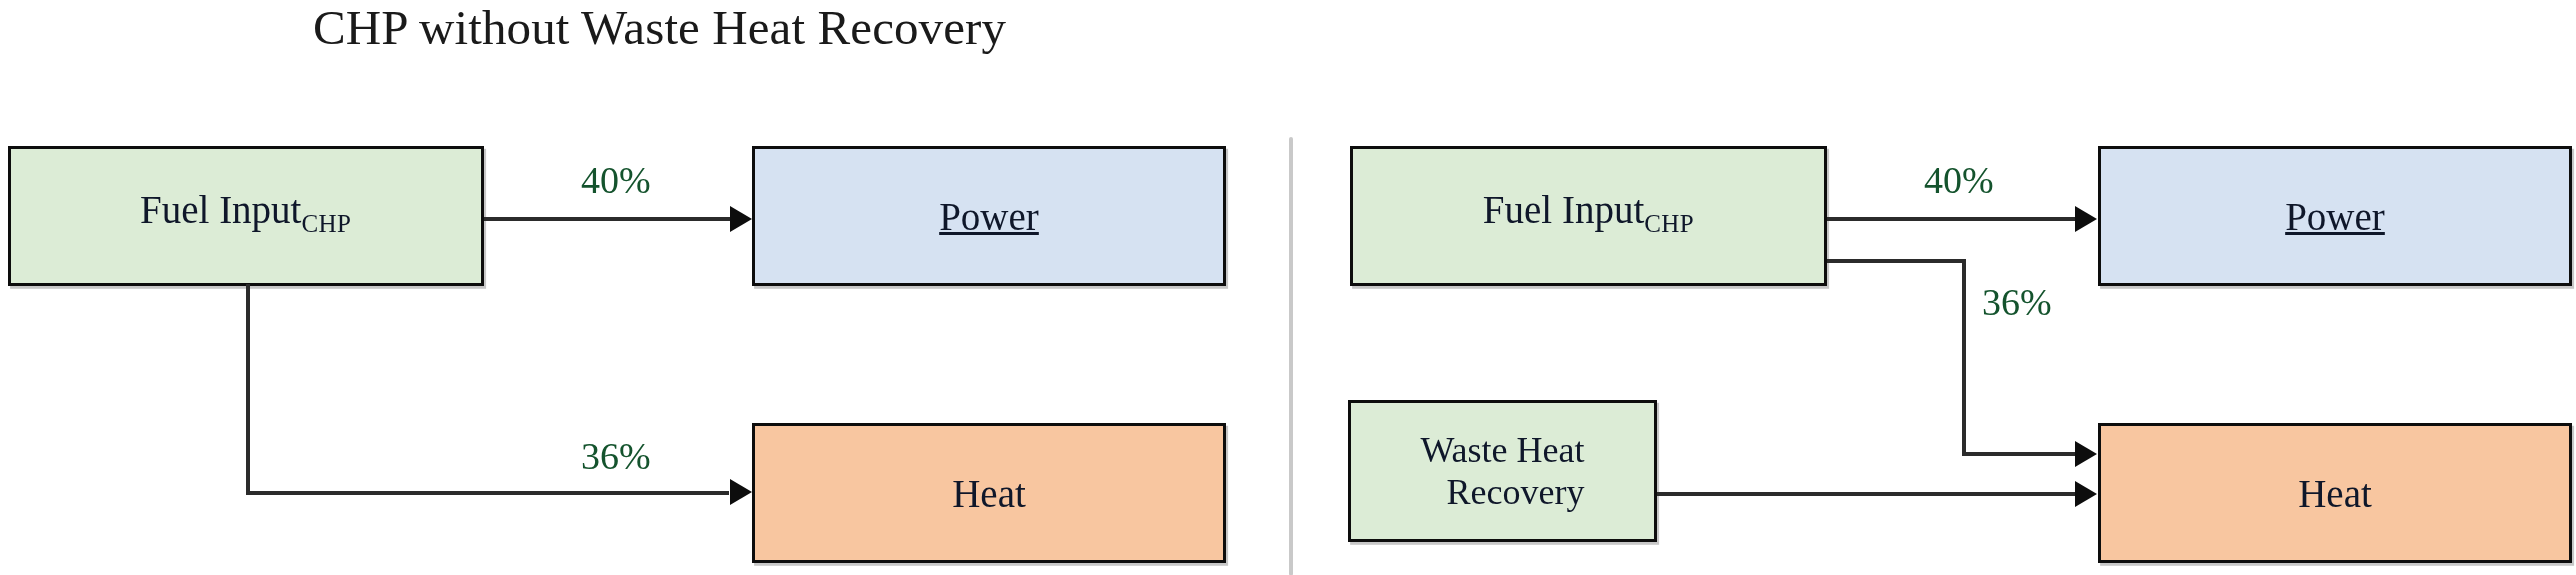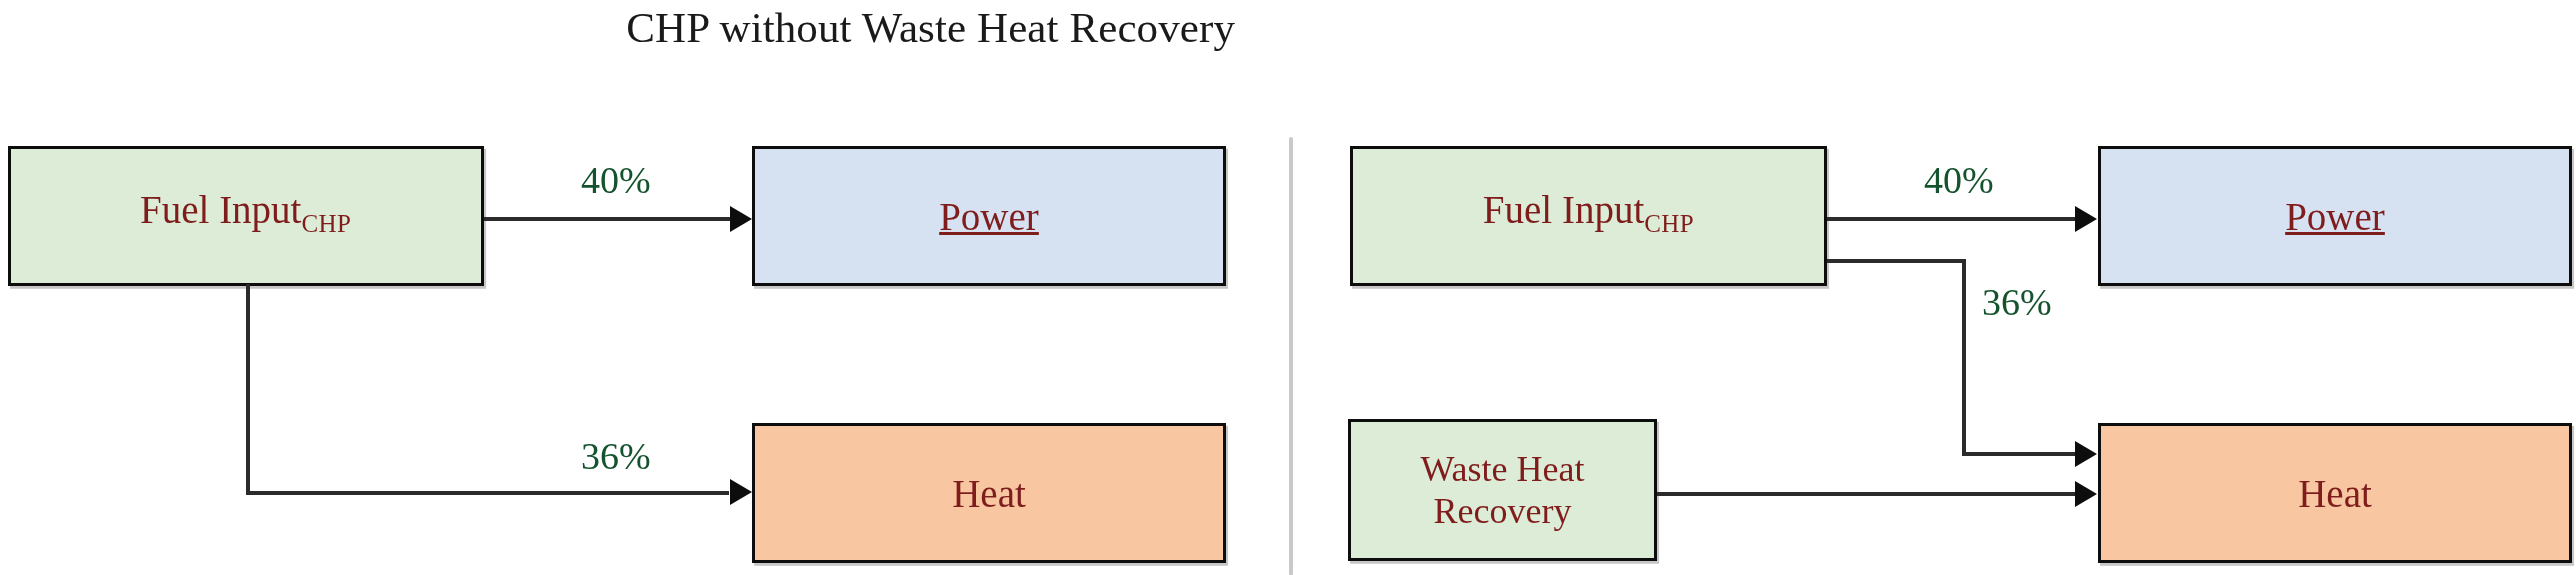--- a/index.html
+++ b/index.html
@@ -17,27 +17,28 @@
     width: 2576px;
     height: 576px;
     background: #ffffff;
     overflow: hidden;
   }
   
   .panel-title {
     position: absolute;
     top: 2.8px;
     font-family: "Liberation Serif", "DejaVu Serif", serif;
-    font-size: 43px;
+    font-size: 49px;
     line-height: 49px;
     font-weight: 400;
     color: #1a1a1a;
-    text-align: right;
+    text-align: center;
     white-space: nowrap;
     letter-spacing: 0.1px;
+    padding-left: 42px;
   }
   #title-left  { left: 0px;    width: 1235px; }
   #title-right { left: 1298px; width: 1256px; }
 
   
   #panel-divider {
     position: absolute;
     left: 1289px;
     top: 137px;
     width: 4.2px;
@@ -47,25 +48,25 @@
   }
 
   
   .node {
     position: absolute;
     box-sizing: border-box;
     border: 3.5px solid #0d0d0d;
     display: flex;
     align-items: center;
     justify-content: center;
-    text-align: center;
+    text-align: right;
     font-family: "Liberation Serif", "DejaVu Serif", serif;
     font-size: 39px;
     line-height: 45px;
-    color: #7f1d1d;
+    color: #0f172a;
     box-shadow: 2.1px 2.8px 0 rgba(0,0,0,0.22);
   }
   .node-green  { background: #dcecd6; }
   .node-blue   { background: #d6e2f2; text-decoration: underline; }
   .node-orange { background: #f8c6a0; }
 
   .node .label { display: block; }
   .sub {
     font-size: 25px;
     vertical-align: sub;
@@ -73,21 +74,21 @@
   }
 
   
   #node-fuel-left  { left: 7.7px;   top: 146px; width: 476px; height: 140px; }
   #node-power-left { left: 752px; top: 146px; width: 474px; height: 140px; }
   #node-heat-left  { left: 752px; top: 423px; width: 474px; height: 140px; }
 
   
   #node-fuel-right  { left: 1350px; top: 146px; width: 477px; height: 140px; }
   #node-power-right { left: 2098px; top: 146px; width: 474px; height: 140px; }
-  #node-whr-right   { left: 1348px; top: 419px; width: 309px; height: 142px; }
+  #node-whr-right   { left: 1348px; top: 400px; width: 309px; height: 142px; }
   #node-heat-right  { left: 2098px; top: 423px; width: 474px; height: 140px; }
 
   #node-whr-right { font-size: 36px; line-height: 42px; }
 
   
   .hline, .vline {
     position: absolute;
     background: #2b2b2b;
   }
   .hline { height: 3.5px; }

